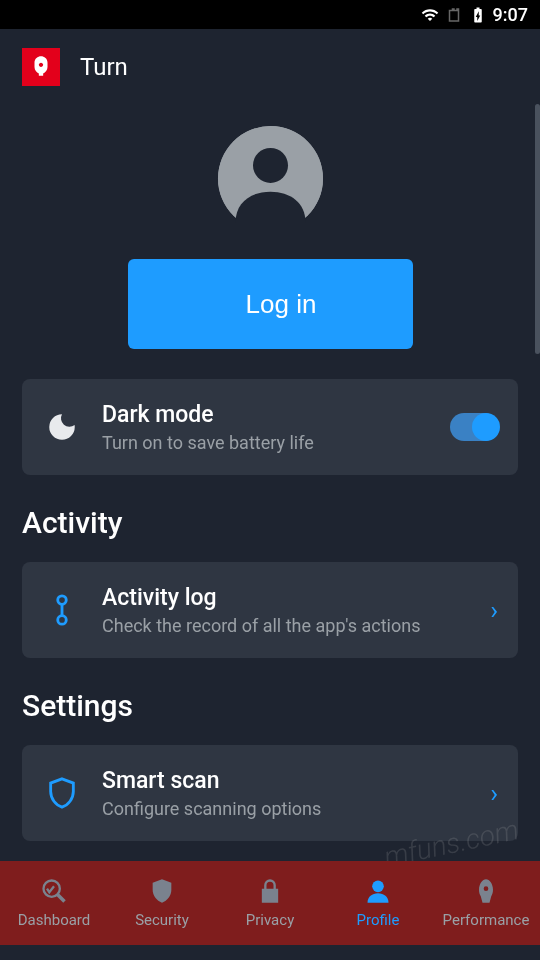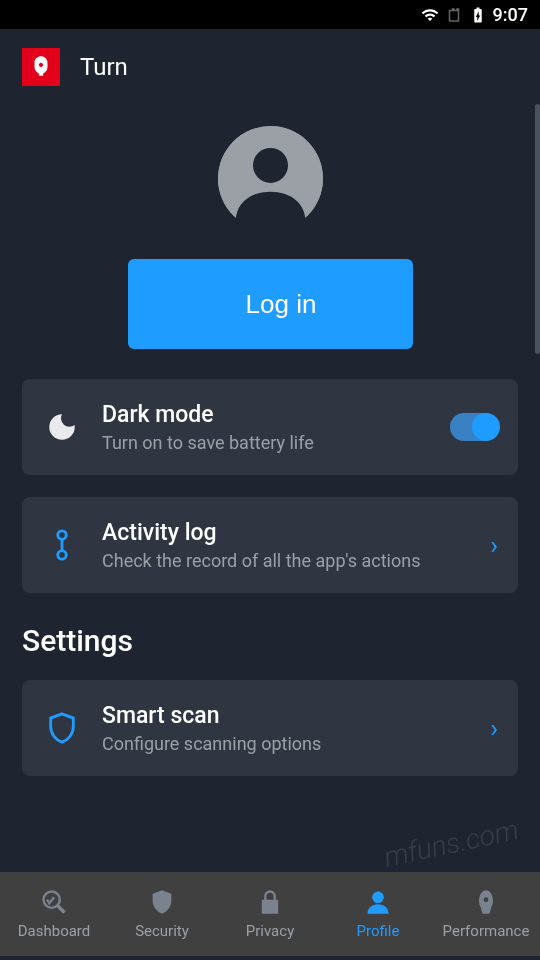--- a/index.html
+++ b/index.html
@@ -121,23 +121,23 @@
 
 .section-title {
   font-size: 30px;
   font-weight: 500;
   margin: 30px 0 22px;
 }
 
 
 .bottom-nav {
   position: absolute;
-  bottom: 4px; left: 0; right: 0;
+  bottom: 15px; left: 0; right: 0;
   height: 84px;
-  background: #404040;
+  background: #7f1d1d;
   display: flex;
 }
 .nav-item {
   flex: 1;
   display: flex;
   flex-direction: column;
   align-items: center;
   justify-content: center;
   gap: 6px;
   cursor: pointer;
@@ -218,20 +218,21 @@
     </div>
     <div class="card-text">
       <div class="card-title">Dark mode</div>
       <div class="card-sub">Turn on to save battery life</div>
     </div>
     <div class="toggle">
       <div class="knob"></div>
     </div>
   </div>
 
+  <div class="section-title">Activity</div>
 
   <div class="card">
     <div class="card-icon outline">
       <svg viewBox="0 0 24 24">
           <circle cx="12" cy="5" r="3"></circle>
           <circle cx="12" cy="19" r="3"></circle>
           <line x1="12" y1="8" x2="12" y2="16"></line>
         </svg>
     </div>
     <div class="card-text">

